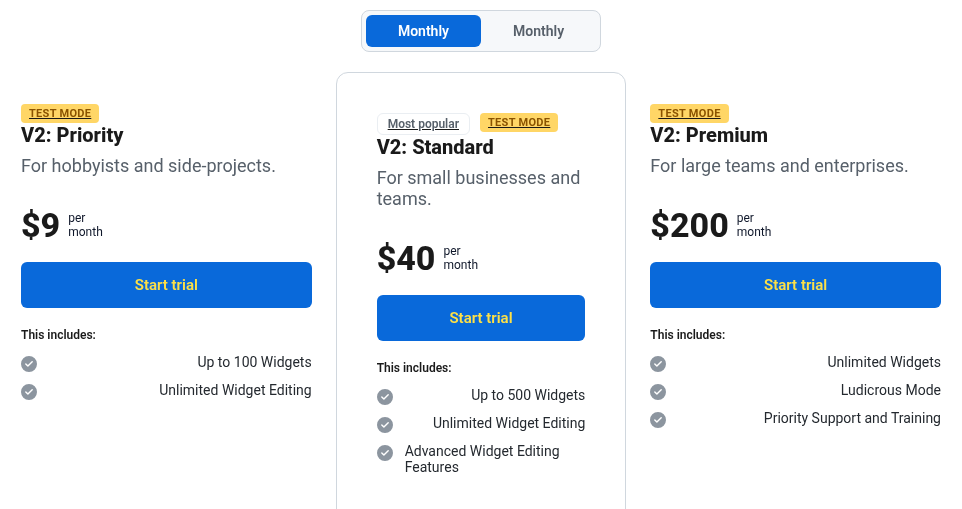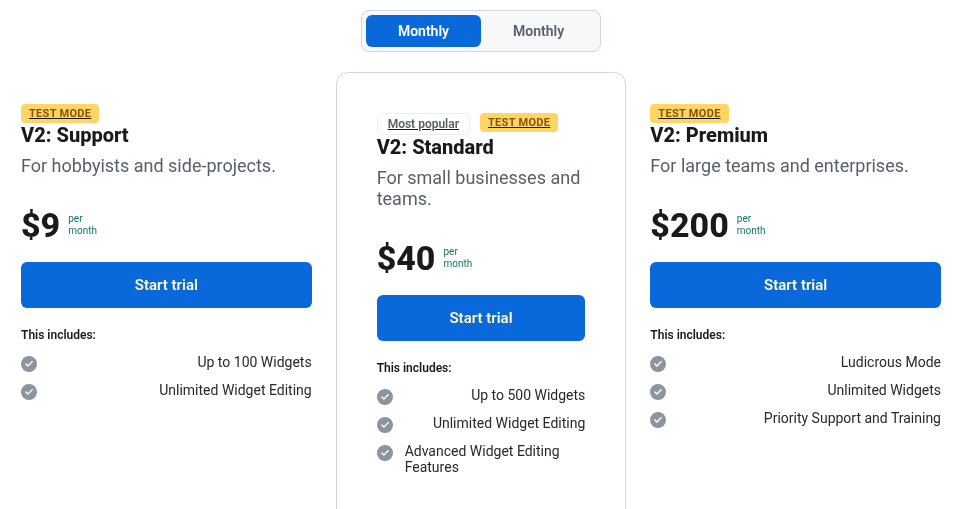--- a/index.html
+++ b/index.html
@@ -94,29 +94,29 @@
       align-items: center;
       gap: 8px;
       margin-bottom: 20px;
     }
     .price {
       font-size: 34px;
       font-weight: 800;
       line-height: 1;
     }
     .period {
-      font-size: 10px;
-      color: #0f766e;
+      font-size: 12px;
+      color: #0f172a;
       line-height: 1.2;
     }
     .period span { display: block; }
     .cta {
       width: 100%;
       background: #0969da;
-      color: #fef9c3;
+      color: #fde047;
       border: none;
       border-radius: 6px;
       padding: 14px 0;
       font-size: 15px;
       font-weight: 600;
       cursor: pointer;
       margin-bottom: 20px;
       font-family: inherit;
     }
     .inc-heading {
@@ -153,21 +153,21 @@
     <button>Monthly</button>
   </div>
 </div>
 
 <div class="grid">
 
   <div class="card">
     <div class="badges">
       <span class="badge-test">TEST MODE</span>
     </div>
-    <h2 class="title">V2: Support</h2>
+    <h2 class="title">V2: Priority</h2>
     <p class="desc">For hobbyists and side-projects.</p>
     <div class="price-row">
       <div class="price">$9</div>
       <div class="period">
         <span>per</span>
         <span>month</span>
       </div>
     </div>
     <button class="cta">Start trial</button>
     <div class="inc-heading">This includes:</div>
@@ -238,30 +238,30 @@
         <span>month</span>
       </div>
     </div>
     <button class="cta">Start trial</button>
     <div class="inc-heading">This includes:</div>
     <ul class="features">
       <li>
         <svg class="check" viewBox="0 0 16 16" fill="currentColor">
             <path d="M8 0a8 8 0 100 16A8 8 0 008 0zm3.7 6.2l-4.3 4.3a.7.7 0 01-1 0L4.3 8.4a.7.7 0 011-1l1.6 1.6 3.8-3.8a.7.7 0 011 1z"></path>
           </svg>
+        <span>Unlimited Widgets</span>
+      </li>
+      <li>
+        <svg class="check" viewBox="0 0 16 16" fill="currentColor">
+            <path d="M8 0a8 8 0 100 16A8 8 0 008 0zm3.7 6.2l-4.3 4.3a.7.7 0 01-1 0L4.3 8.4a.7.7 0 011-1l1.6 1.6 3.8-3.8a.7.7 0 011 1z"></path>
+          </svg>
         <span>Ludicrous Mode</span>
       </li>
       <li>
         <svg class="check" viewBox="0 0 16 16" fill="currentColor">
             <path d="M8 0a8 8 0 100 16A8 8 0 008 0zm3.7 6.2l-4.3 4.3a.7.7 0 01-1 0L4.3 8.4a.7.7 0 011-1l1.6 1.6 3.8-3.8a.7.7 0 011 1z"></path>
           </svg>
-        <span>Unlimited Widgets</span>
-      </li>
-      <li>
-        <svg class="check" viewBox="0 0 16 16" fill="currentColor">
-            <path d="M8 0a8 8 0 100 16A8 8 0 008 0zm3.7 6.2l-4.3 4.3a.7.7 0 01-1 0L4.3 8.4a.7.7 0 011-1l1.6 1.6 3.8-3.8a.7.7 0 011 1z"></path>
-          </svg>
         <span>Priority Support and Training</span>
       </li>
     </ul>
   </div>
 
 </div>
 
 </body></html>

